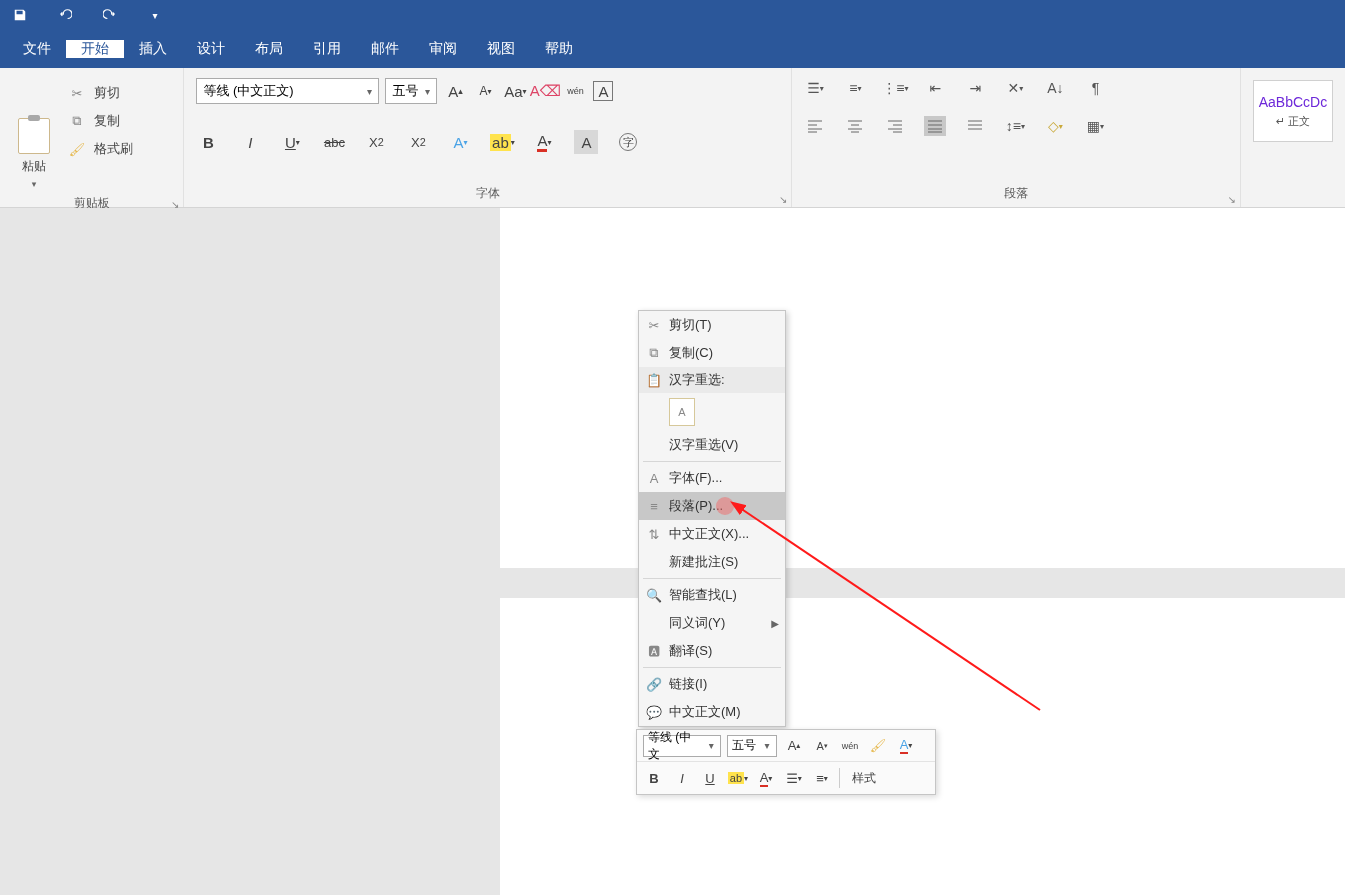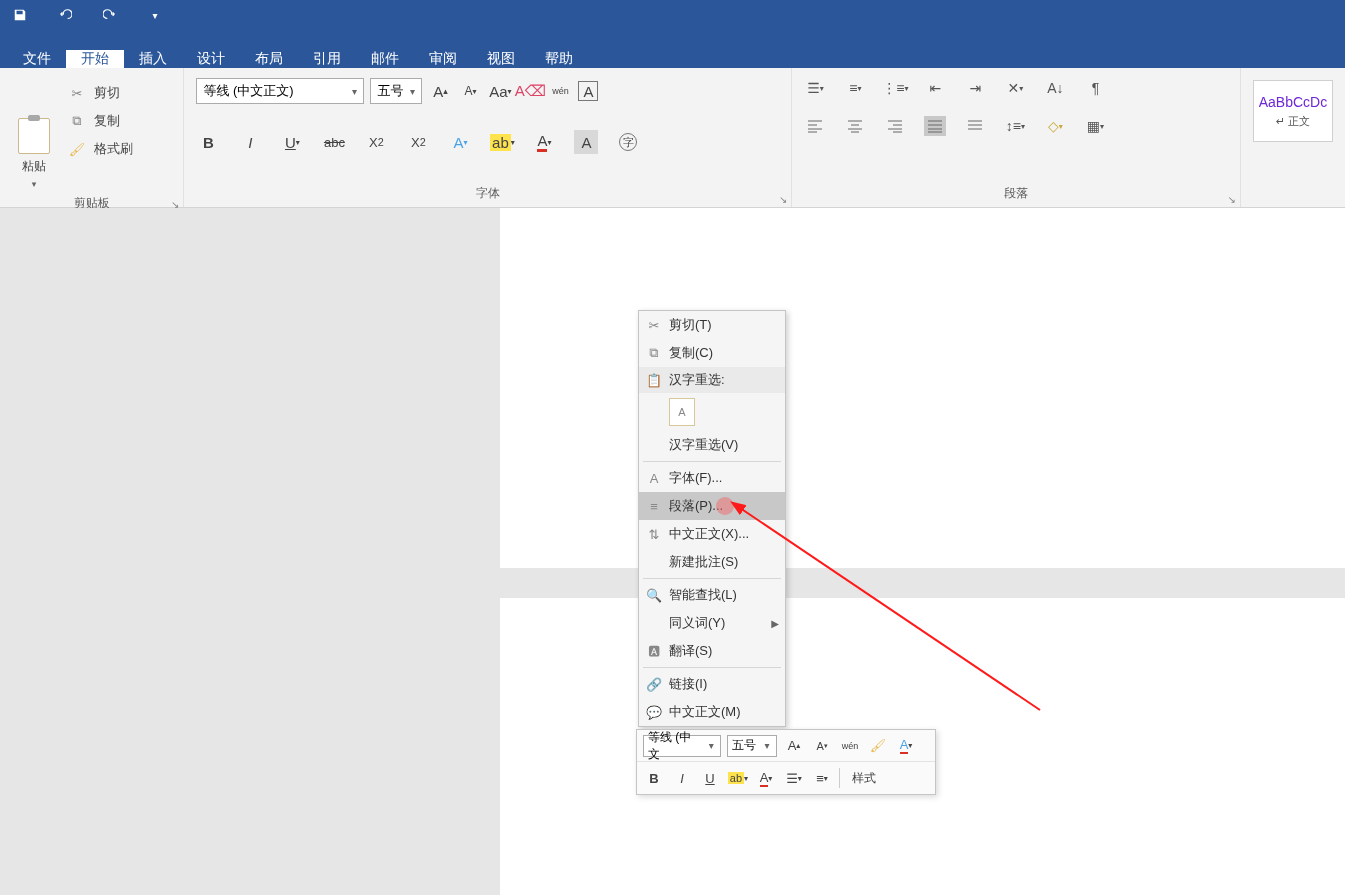--- a/index.html
+++ b/index.html
@@ -5,21 +5,21 @@
 * { margin: 0; padding: 0; box-sizing: border-box; font-family: "Microsoft YaHei", "Segoe UI", sans-serif; }
 body { background: #fff; width: 1345px; height: 895px; overflow: hidden; position: relative; }
 
 
 .titlebar { height: 30px; background: #2b579a; display: flex; align-items: center; color: #fff; font-size: 12px; }
 .titlebar .qat { display: flex; align-items: center; padding-left: 10px; gap: 25px; }
 .titlebar .qat-btn { width: 20px; height: 20px; display: flex; align-items: center; justify-content: center; color: #fff; cursor: pointer; }
 .titlebar .title-center { flex: 1; text-align: center; font-size: 13px; }
 
 
-.tabsbar { height: 38px; background: #2b579a; display: flex; align-items: flex-end; color: #fff; padding-left: 8px; }
+.tabsbar { height: 38px; background: #2b579a; display: flex; align-items: center; color: #fff; padding-left: 8px; }
 .tab { padding: 0 15px; display: flex; align-items: center; font-size: 14px; cursor: pointer; }
 .tab.active { background: #fff; color: #2b579a; }
 .tell-me { display: flex; align-items: center; color: #fff; padding: 0 10px; gap: 6px; }
 
 
 .ribbon { height: 140px; background: #f3f3f3; border-bottom: 1px solid #d4d4d4; display: flex; }
 .ribbon-group { border-right: 1px solid #e1e1e1; height: 100%; position: relative; display: flex; flex-direction: column; }
 .group-body { flex: 1; display: flex; padding: 6px 8px; align-items: flex-start; }
 .group-label { height: 22px; text-align: center; font-size: 12px; color: #5a5a5a; position: relative; }
 .group-launcher { position: absolute; right: 4px; bottom: 2px; font-size: 10px; color: #888; }
@@ -29,21 +29,21 @@
 .paste-icon { width: 32px; height: 36px; background: #fff; border: 1px solid #cdb88c; border-radius: 2px; position: relative; margin-top: 6px;}
 .paste-icon::before { content:""; position:absolute; top:-4px; left:9px; width:12px; height:6px; background:#a8a8a8; border-radius:2px;}
 .paste-lbl { font-size: 12px; color: #444;}
 .mini-btns { display: flex; flex-direction: column; gap: 10px; padding: 10px 8px; }
 .mini-btn { display: flex; align-items: center; gap: 8px; font-size: 13px; color: #444; cursor: pointer; }
 .mini-ico { width: 18px; height: 16px; display:inline-flex; align-items:center; justify-content:center; color:#888;}
 
 
 .font-row1 { display: flex; gap: 6px; align-items: center; margin-bottom: 12px; }
 .font-row2 { display: flex; gap: 18px; align-items: center; }
-.font-combo { width: 168px; height: 26px; border: 1px solid #ababab; background: #fff; display: flex; align-items: center; padding-left: 6px; font-size: 13px; justify-content:space-between;}
+.font-combo { width: 183px; height: 26px; border: 1px solid #ababab; background: #fff; display: flex; align-items: center; padding-left: 6px; font-size: 13px; justify-content:space-between;}
 .size-combo { width: 52px; height: 26px; border: 1px solid #ababab; background: #fff; display: flex; align-items: center; padding-left: 6px; font-size: 13px; justify-content:space-between;}
 .combo-arrow{ width:18px; text-align:center; color:#666; font-size:10px;}
 .fbtn { width: 24px; height: 24px; display: flex; align-items: center; justify-content: center; font-size: 15px; color: #444; cursor:pointer;}
 .fbtn.sm{font-size:13px;}
 .font-stack{display:flex;flex-direction:column;gap:14px; padding:4px 4px;}
 
 
 .para-stack{display:flex;flex-direction:column;gap:18px; padding:4px 4px;}
 .para-row{display:flex; gap:18px; align-items:center;}
 .pbtn{width:22px;height:20px;display:flex;align-items:center;justify-content:center;color:#555;cursor:pointer;font-size:14px;}

